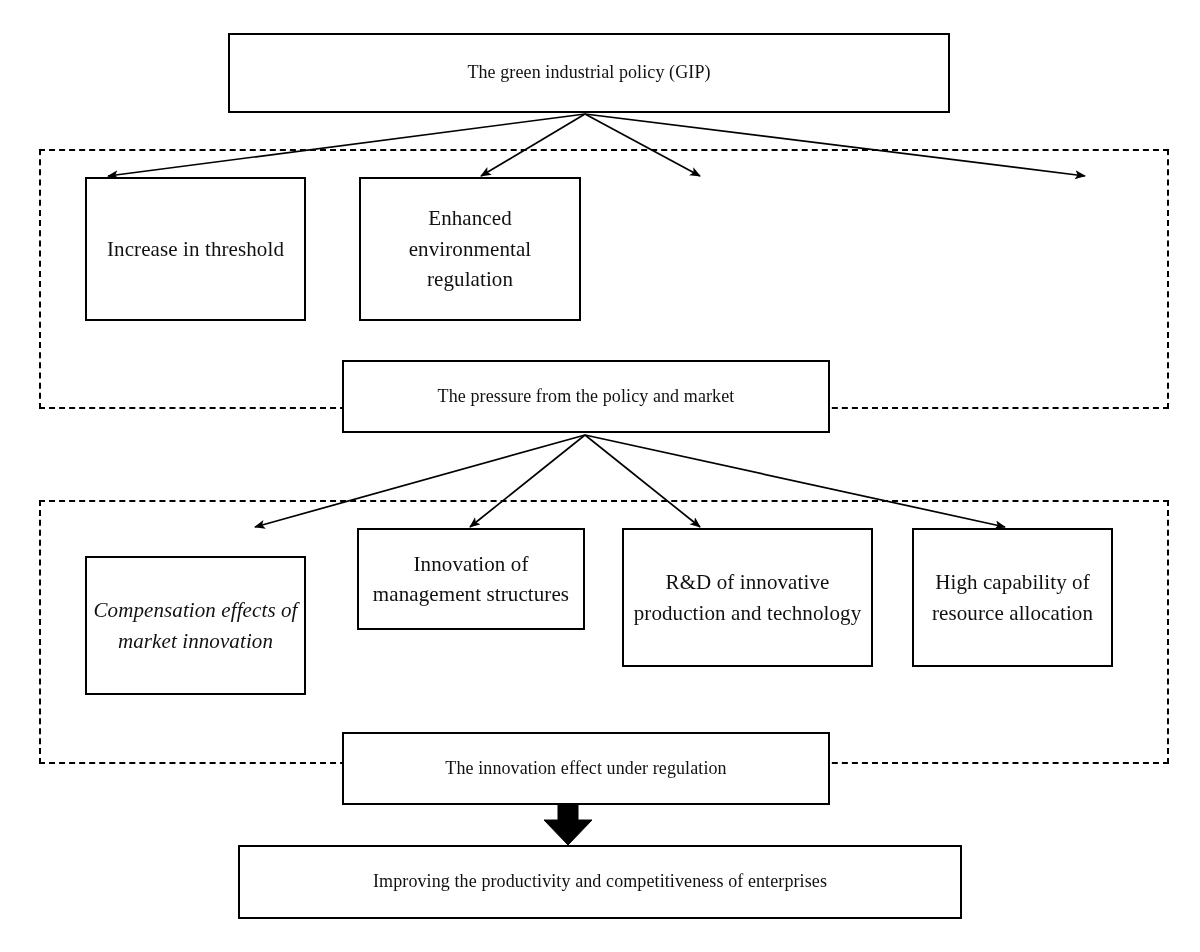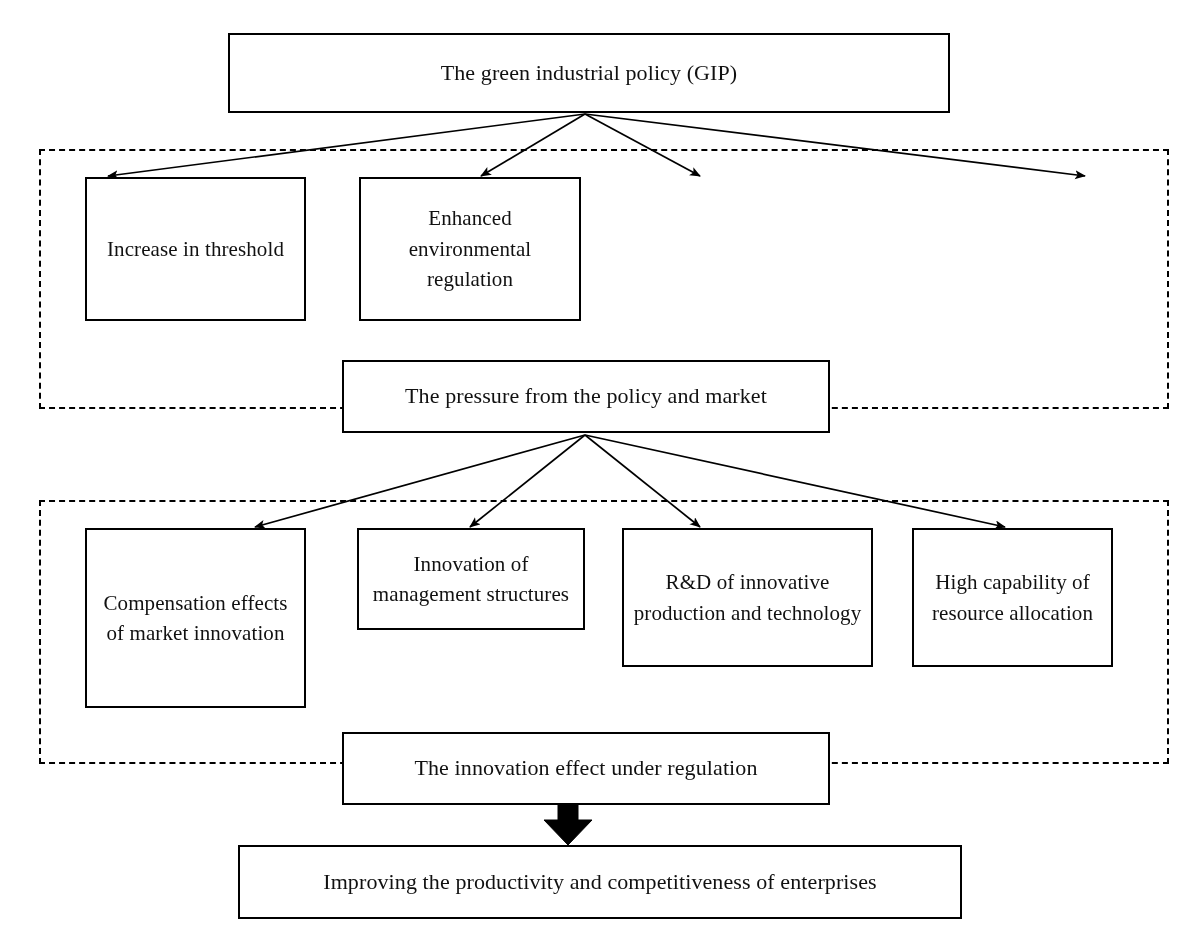--- a/index.html
+++ b/index.html
@@ -37,21 +37,21 @@
   .node-label {
     display: block;
     width: 100%;
     padding: 0 6px;
     box-sizing: border-box;
     font-size: 21px;
     line-height: 1.45;
     letter-spacing: 0.1px;
   }
   .node-box.wide .node-label {
-    font-size: 22px;
+    font-size: 18px;
     line-height: 1.2;
   }
   .dashed-group {
     position: absolute;
     box-sizing: border-box;
     border: 2.5px dashed #000000;
     background: transparent;
     z-index: 1;
   }
 </style>
@@ -98,21 +98,21 @@
     <span class="node-label">Increase in threshold</span>
   </div>
   <div class="node-box" style="left:359px; top:177px; width:222px; height:144px;">
     <span class="node-label">Enhanced environmental regulation</span>
   </div>
 
   <div class="node-box wide" style="left:342px; top:360px; width:488px; height:73px;">
     <span class="node-label">The pressure from the policy and market</span>
   </div>
 
-  <div class="node-box" style="left:85px; top:528px; width:221px; height:180px;">
+  <div class="node-box" style="left:85px; top:556px; width:221px; height:139px;font-style:italic;">
     <span class="node-label">Compensation effects of market innovation</span>
   </div>
   <div class="node-box" style="left:357px; top:528px; width:228px; height:102px;">
     <span class="node-label">Innovation of management structures</span>
   </div>
   <div class="node-box" style="left:912px; top:528px; width:201px; height:139px;">
     <span class="node-label">High capability of resource allocation</span>
   </div>
   <div class="node-box" style="left:622px; top:528px; width:251px; height:139px;">
     <span class="node-label">R&amp;D of innovative production and technology</span>

